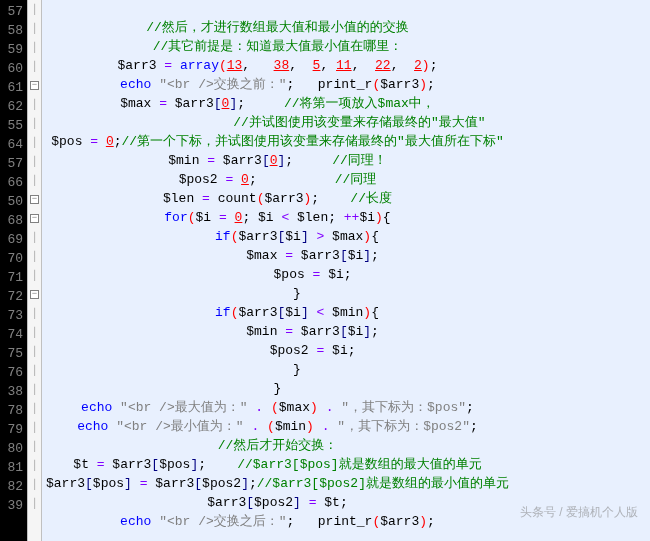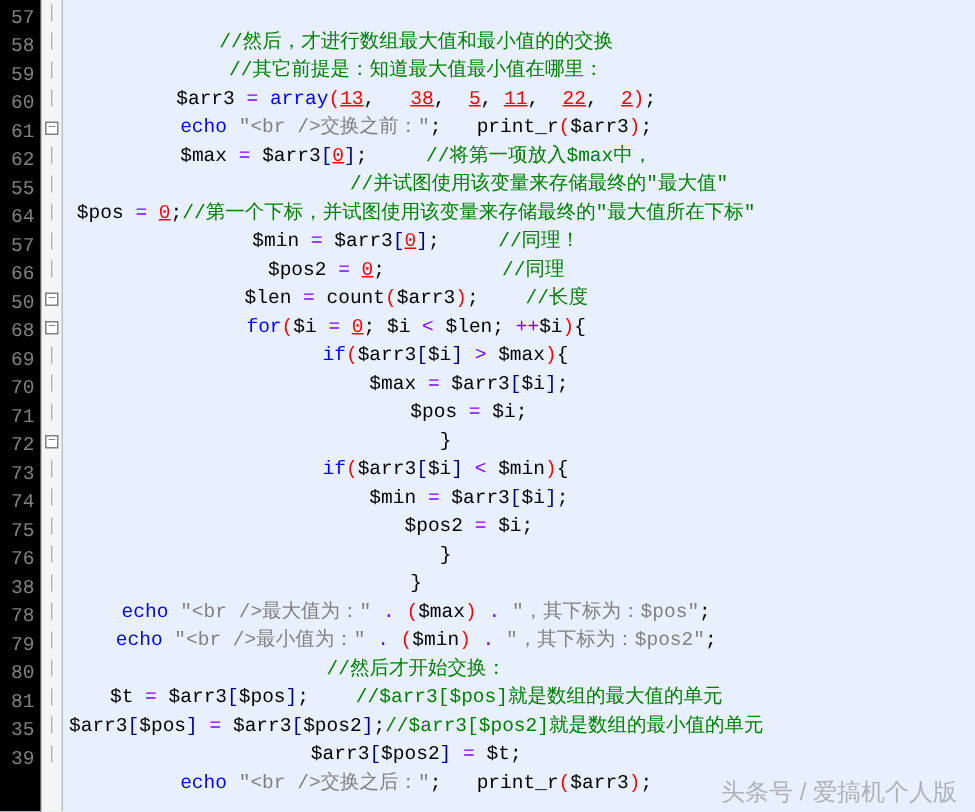--- a/index.html
+++ b/index.html
@@ -75,24 +75,24 @@
     .st { color: #808080; } 
     .nm { color: #ff0000; text-decoration: underline; } 
     .va { color: #000000; } 
     .fn { color: #000000; } 
     .op { color: #8000ff; } 
     .br { color: #ff0000; } 
     .sq { color: #000080; } 
     .watermark {
       position: absolute;
       right: 12px;
-      bottom: 2px;
+      bottom: 20px;
       color: rgba(128,128,128,0.55);
       font-family: sans-serif;
-      font-size: 16px;
+      font-size: 12px;
       pointer-events: none;
     }
   </style>
 </head>
 <body>
 
 <div class="editor">
   <div class="gutter" id="gutter">
       <div class="gutter-line">57</div>
       <div class="gutter-line">58</div>
@@ -112,21 +112,21 @@
       <div class="gutter-line">72</div>
       <div class="gutter-line">73</div>
       <div class="gutter-line">74</div>
       <div class="gutter-line">75</div>
       <div class="gutter-line">76</div>
       <div class="gutter-line">38</div>
       <div class="gutter-line">78</div>
       <div class="gutter-line">79</div>
       <div class="gutter-line">80</div>
       <div class="gutter-line">81</div>
-      <div class="gutter-line">35</div>
+      <div class="gutter-line">82</div>
       <div class="gutter-line">39</div>
     </div>
   <div class="fold-col" id="foldcol">
       <div class="fold-mark"><span class="fold-line">│</span></div>
       <div class="fold-mark"><span class="fold-line">│</span></div>
       <div class="fold-mark"><span class="fold-line">│</span></div>
       <div class="fold-mark"><span class="fold-line">│</span></div>
       <div class="fold-mark"><span class="fold-box">−</span></div>
       <div class="fold-mark"><span class="fold-line">│</span></div>
       <div class="fold-mark"><span class="fold-line">│</span></div>

